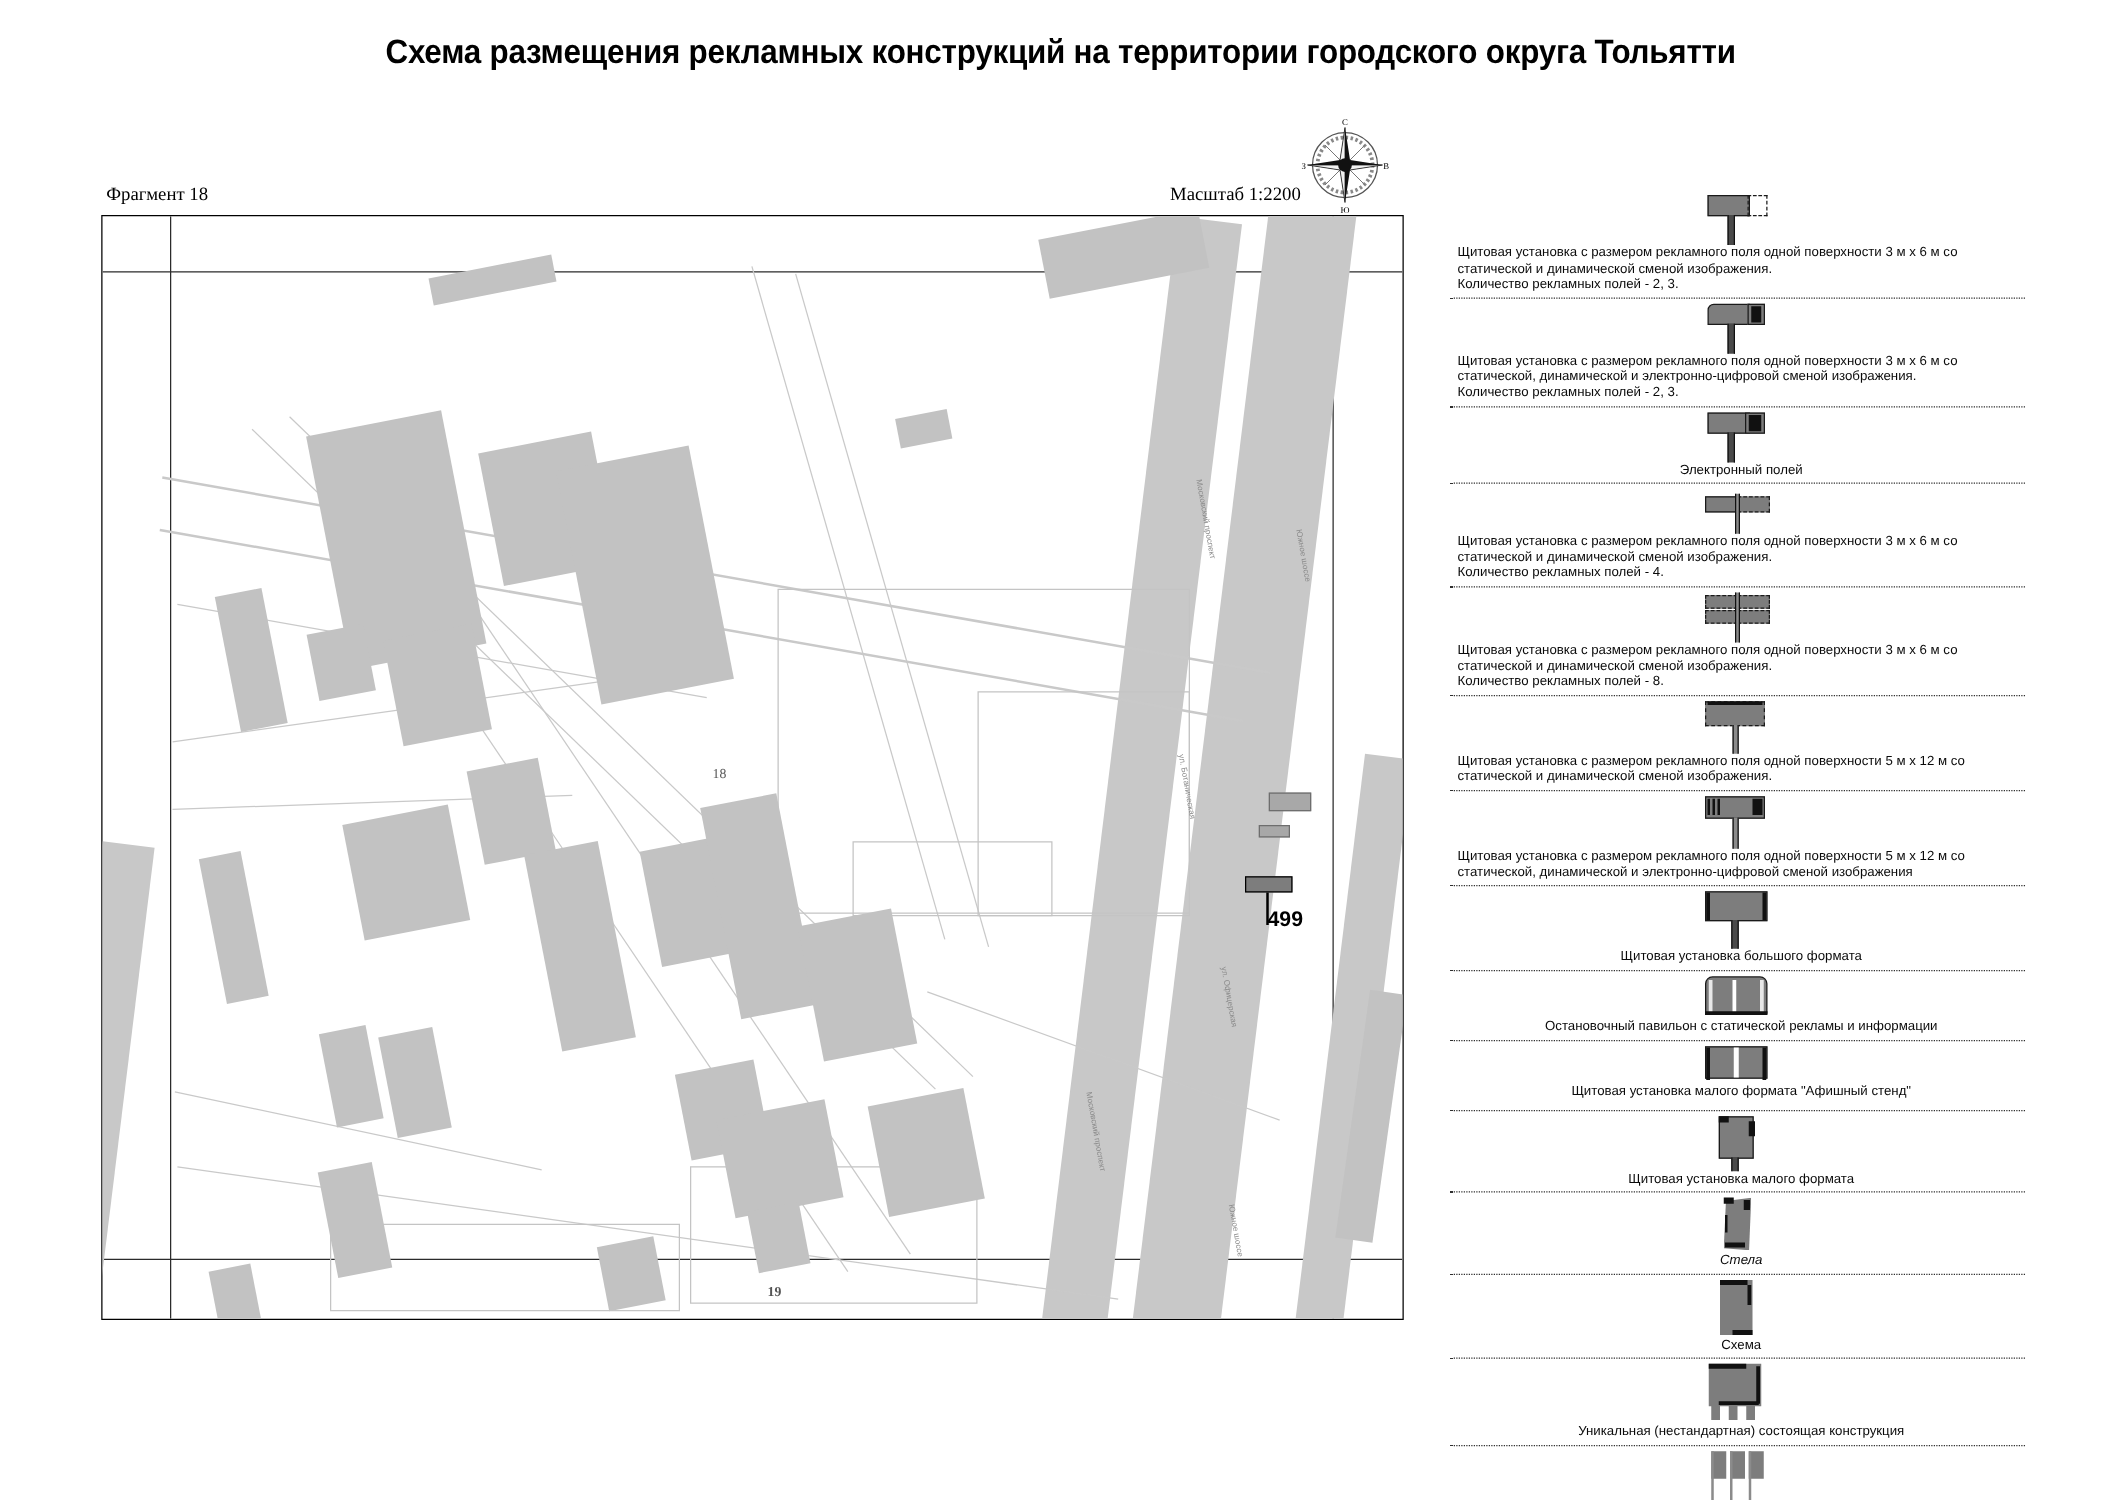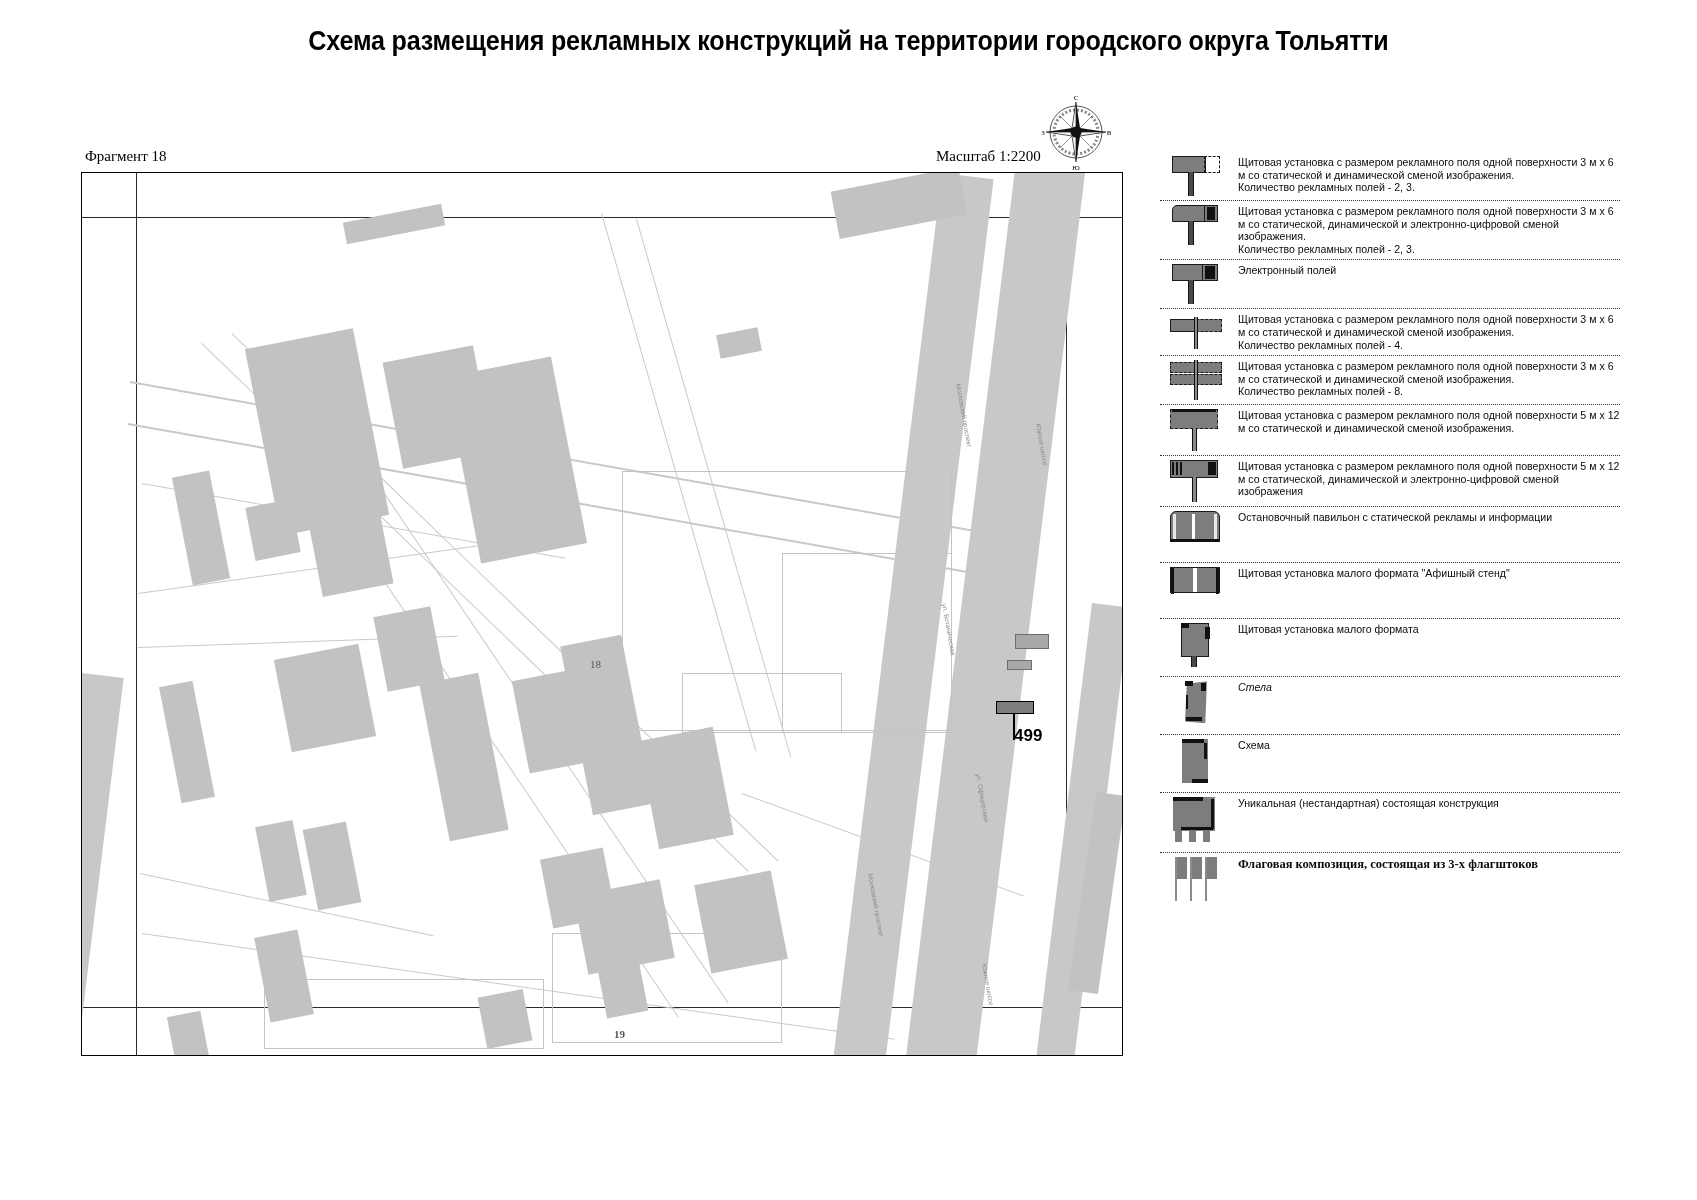--- a/index.html
+++ b/index.html
@@ -157,25 +157,26 @@
 
   
   .legend {
     position: absolute;
     left: 1160px;
     top: 152px;
     width: 460px;
   }
   .legend-row {
     display: flex;
-    align-items: flex-start;
+    align-items: center;
     border-bottom: 1.4px dotted #2f2f2f;
     padding: 4px 0;
     min-height: 46px;
     box-sizing: border-box;
+    flex-direction: column;
   }
   .legend-row:last-child { border-bottom: none; }
   .legend-icon {
     width: 72px;
     min-width: 72px;
     height: 100%;
     position: relative;
     display: flex;
     align-items: center;
     justify-content: center;
@@ -319,21 +320,21 @@
 
   <div class="bld-mark" style="left:933px; top:461px; width:34px; height:15px;"></div>
   <div class="bld-mark" style="left:925px; top:487px; width:25px; height:10px;"></div>
 
   <div class="marker-499">
     <div class="board"></div>
     <div class="pole"></div>
   </div>
   <div class="marker-499-label">499</div>
 
-  <div class="sheet-num" style="left:508px; top:440px;margin-top:45px;">18</div>
+  <div class="sheet-num" style="left:488px; top:440px;">18</div>
   <div class="sheet-num" style="left:532px; top:855px;font-weight:bold;">19</div>
 
   <div class="street-lbl" style="left:880px; top:210px; transform:rotate(80deg);">Московский проспект</div>
   <div class="street-lbl" style="left:960px; top:250px; transform:rotate(80deg);">Южное шоссе</div>
   <div class="street-lbl" style="left:866px; top:430px; transform:rotate(80deg);">ул. Ботаническая</div>
   <div class="street-lbl" style="left:900px; top:600px; transform:rotate(80deg);">ул. Офицерская</div>
   <div class="street-lbl" style="left:792px; top:700px; transform:rotate(80deg);">Московский проспект</div>
   <div class="street-lbl" style="left:906px; top:790px; transform:rotate(80deg);">Южное шоссе</div>
 
 </div>
@@ -421,20 +422,31 @@
         <div class="blackbox" style="left:2px;top:2px;width:2px;height:13px;"></div>
         <div class="blackbox" style="left:6px;top:2px;width:2px;height:13px;"></div>
         <div class="blackbox" style="left:10px;top:2px;width:2px;height:13px;"></div>
         <div class="blackbox" style="left:38px;top:2px;width:8px;height:13px;"></div>
         <div class="mast thin" style="left:22px;top:17px;width:5px;height:25px;"></div>
       </div>
     </div>
     <div class="legend-text" style="white-space:pre-line;">Щитовая установка с размером рекламного поля одной поверхности 5 м х 12 м со статической, динамической и электронно-цифровой сменой изображения</div>
   </div>
 
+  <div class="legend-row" style="min-height:58px;">
+    <div class="legend-icon">
+      <div class="ic" style="width:52px;height:46px;">
+        <div class="panel" style="left:0;top:0;width:50px;height:24px;"></div>
+        <div class="blackbox" style="left:1px;top:1px;width:3px;height:22px;"></div>
+        <div class="blackbox" style="left:46px;top:1px;width:3px;height:22px;"></div>
+        <div class="mast" style="left:21px;top:23px;width:6px;height:23px;"></div>
+      </div>
+    </div>
+    <div class="legend-text" style="white-space:pre-line;">Щитовая установка большого формата</div>
+  </div>
 
   <div class="legend-row" style="min-height:56px;">
     <div class="legend-icon">
       <div class="ic" style="width:52px;height:34px;">
         <div class="panel" style="left:0;top:0;width:50px;height:30px;border-radius:6px 6px 0 0;"></div>
         <div style="position:absolute;left:22px;top:3px;width:2.5px;height:26px;background:#fff;"></div>
         <div style="position:absolute;left:3px;top:3px;width:2.5px;height:26px;background:#e8e8e8;"></div>
         <div style="position:absolute;left:44px;top:3px;width:2.5px;height:26px;background:#e8e8e8;"></div>
         <div class="blackbox" style="left:0;top:28px;width:50px;height:3px;"></div>
       </div>

